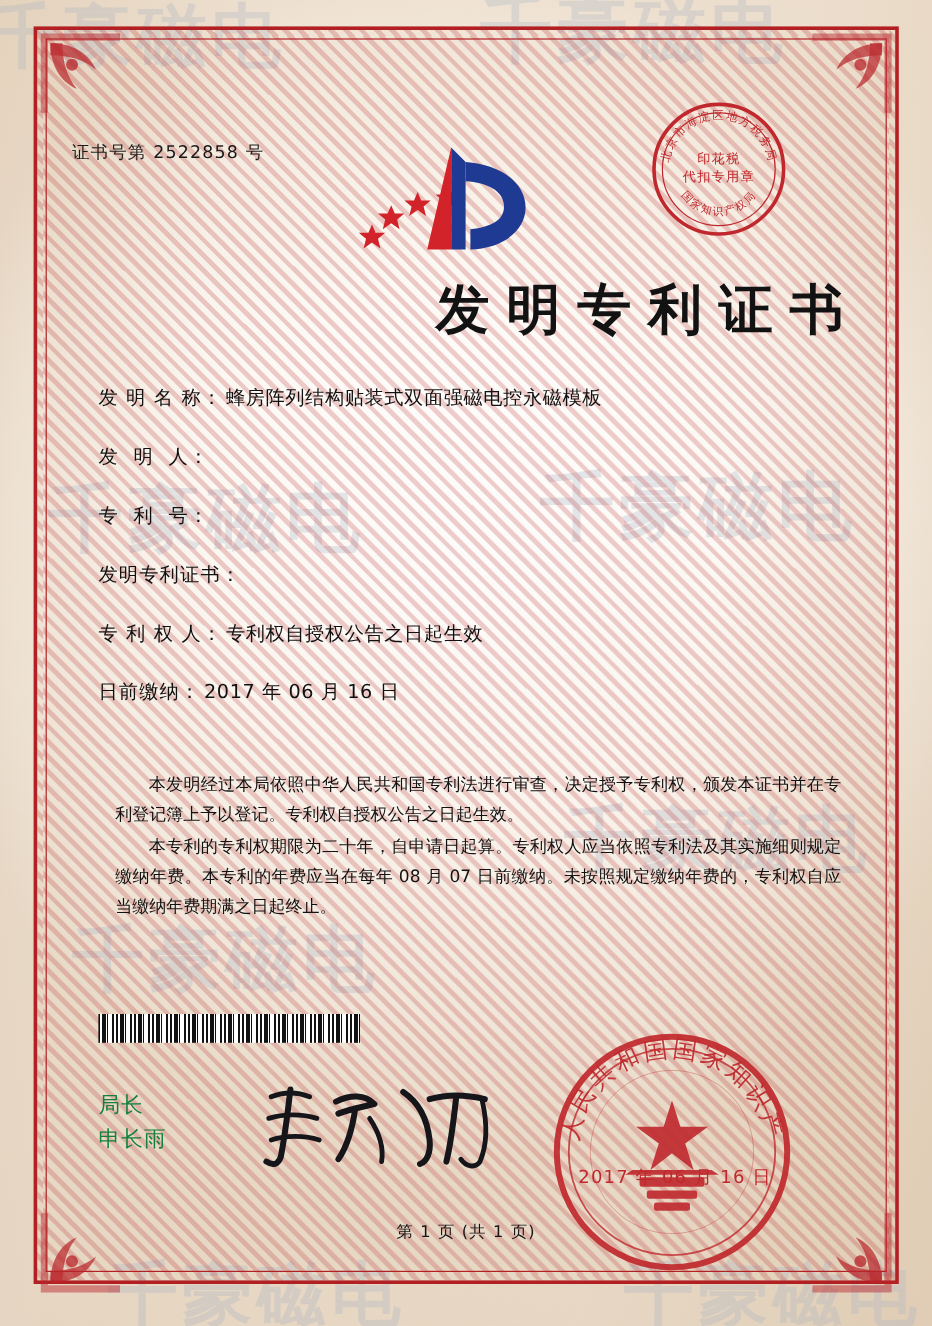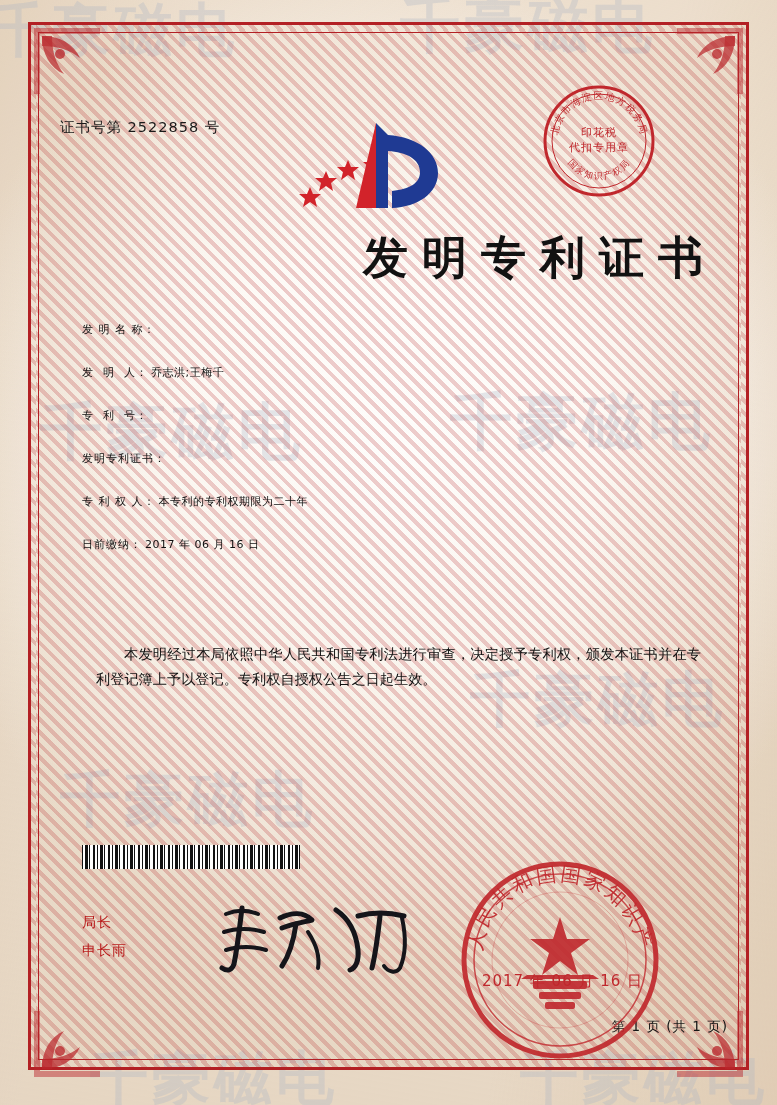--- a/index.html
+++ b/index.html
@@ -122,21 +122,21 @@
   .fields {
     position: absolute;
     left: 22px;
     top: 262px;
     width: 620px;
   }
   .field-row {
     display: flex;
     align-items: center;
     margin-bottom: 28px;
-    font-size: 11px;
+    font-size: 16px;
     color: #111;
   }
   .field-label {
     flex: 0 0 auto;
     letter-spacing: 1px;
     white-space: pre;
   }
   .field-colon {
     flex: 0 0 auto;
     padding: 0 4px 0 0;
@@ -170,40 +170,40 @@
       repeating-linear-gradient(90deg,
         #111 0 1px, #fff 1px 3px, #111 3px 6px, #fff 6px 7px,
         #111 7px 8px, #fff 8px 11px, #111 11px 13px, #fff 13px 15px);
   }
 
   
   .sign-label {
     position: absolute;
     left: 22px;
     top: 848px;
-    font-size: 14px;
+    font-size: 18px;
     line-height: 28px;
-    color: #b91c1c;
+    color: #15803d;
     letter-spacing: 1px;
   }
   .sign-script {
     position: absolute;
     left: 148px;
     top: 838px;
     width: 220px;
     height: 80px;
   }
   .sign-script svg { width: 100%; height: 100%; }
 
   .page-foot {
     position: absolute;
-    left: 11px;
+    left: 0;
     top: 958px;
     width: 657px;
-    text-align: right;
+    text-align: center;
     font-size: 13.5px;
     color: #161616;
     letter-spacing: 1px;
   }
 
   
   .seal-small {
     position: absolute;
     left: 540px; top: 82px;
     width: 118px; height: 118px;
@@ -305,48 +305,49 @@
         <path d="M84 8 L84 93 L64 93 Z" fill="#d2232a"></path>
       </svg>
     </div>
 
     <div class="title">发明专利证书</div>
 
     <div class="fields">
       <div class="field-row">
         <span class="field-label">发 明 名 称</span>
         <span class="field-colon">：</span>
+        <span class="field-value">蜂房阵列结构贴装式双面强磁电控永磁模板</span>
       </div>
       <div class="field-row">
         <span class="field-label">发  明  人</span>
         <span class="field-colon">：</span>
-        <span class="field-value">乔志洪;王梅千</span>
       </div>
       <div class="field-row">
         <span class="field-label">专  利  号</span>
         <span class="field-colon">：</span>
       </div>
       <div class="field-row">
         <span class="field-label">发明专利证书</span>
         <span class="field-colon">：</span>
       </div>
       <div class="field-row">
         <span class="field-label">专 利 权 人</span>
         <span class="field-colon">：</span>
-        <span class="field-value">本专利的专利权期限为二十年</span>
+        <span class="field-value">专利权自授权公告之日起生效</span>
       </div>
       <div class="field-row">
         <span class="field-label">日前缴纳</span>
         <span class="field-colon">：</span>
         <span class="field-value">2017 年 06 月 16 日</span>
       </div>
     </div>
 
     <div class="paragraphs">
       <p class="para">本发明经过本局依照中华人民共和国专利法进行审查，决定授予专利权，颁发本证书并在专利登记簿上予以登记。专利权自授权公告之日起生效。</p>
+      <p class="para">本专利的专利权期限为二十年，自申请日起算。专利权人应当依照专利法及其实施细则规定缴纳年费。本专利的年费应当在每年 08 月 07 日前缴纳。未按照规定缴纳年费的，专利权自应当缴纳年费期满之日起终止。</p>
     </div>
 
     <div class="barcode"></div>
 
     <div class="sign-label">
       <div>局长</div>
       <div>申长雨</div>
     </div>
 
     <div class="sign-script">

